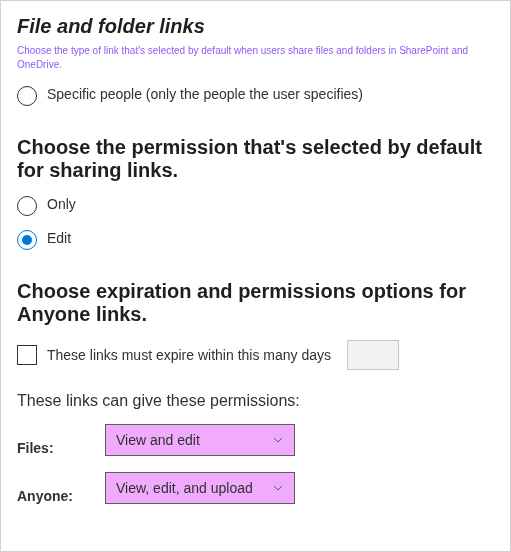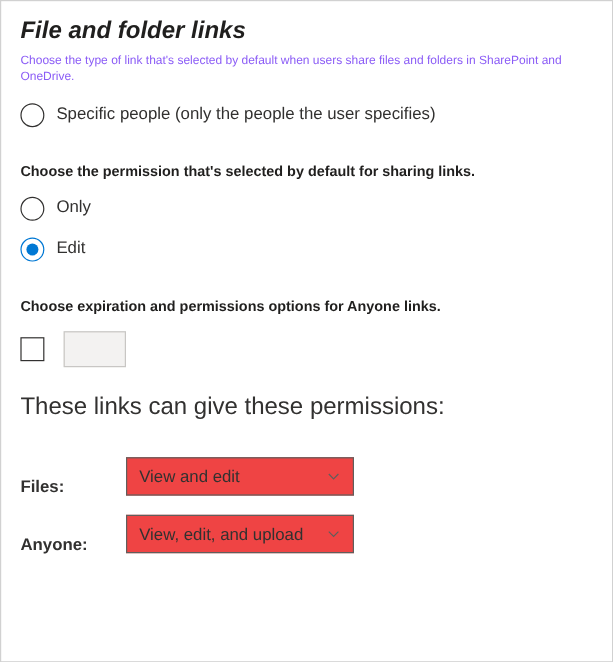--- a/index.html
+++ b/index.html
@@ -20,21 +20,21 @@
       color: #201f1e;
       font-style: italic;
     }
     .desc {
       font-size: 10px;
       line-height: 1.4;
       color: #8b5cf6;
       margin-bottom: 14px;
     }
     .subhead {
-      font-size: 12px;
+      font-size: 20px;
       font-weight: 600;
       color: #201f1e;
       margin-top: 30px;
       margin-bottom: 14px;
     }
     .radio-group { display: flex; flex-direction: column; gap: 14px; }
     .radio-item {
       display: flex;
       gap: 10px;
       cursor: pointer;
@@ -67,43 +67,43 @@
       flex-shrink: 0;
       cursor: pointer;
     }
     .days-input {
       width: 52px; height: 30px;
       border: 1px solid #c8c6c4;
       background: #f3f2f1;
       margin-left: 6px;
     }
     .perm-desc {
-      font-size: 20px;
-      margin-bottom: 30px;
+      font-size: 16px;
+      margin-bottom: 14px;
     }
     .sel-row {
       display: flex;
       align-items: flex-end;
       margin-bottom: 16px;
     }
     .sel-label {
       width: 88px;
       font-size: 14px;
       font-weight: 600;
     }
     .dropdown {
       width: 190px;
       height: 32px;
       border: 1px solid #605e5c;
       display: flex;
       align-items: center;
       justify-content: space-between;
       padding: 0 10px;
       cursor: pointer;
-      background: #ef4444;
+      background: #f0abfc;
     }
     .chevron {
       width: 12px; height: 12px;
       display: inline-flex;
       align-items: center;
       justify-content: center;
     }
   </style>
 </head>
 <body>
@@ -130,20 +130,21 @@
         <span class="radio-dot"></span>
       </span>
     <span class="label">Edit</span>
   </label>
 </div>
 
 <div class="subhead">Choose expiration and permissions options for Anyone links.</div>
 
 <div class="check-row">
   <span class="checkbox"></span>
+  <span>These links must expire within this many days</span>
   <input class="days-input" type="text" disabled="" value="" style="">
 </div>
 
 <div class="perm-desc">These links can give these permissions:</div>
 
 <div class="sel-row">
   <span class="sel-label">Files:</span>
   <div class="dropdown">
     <span>View and edit</span>
     <span class="chevron">

